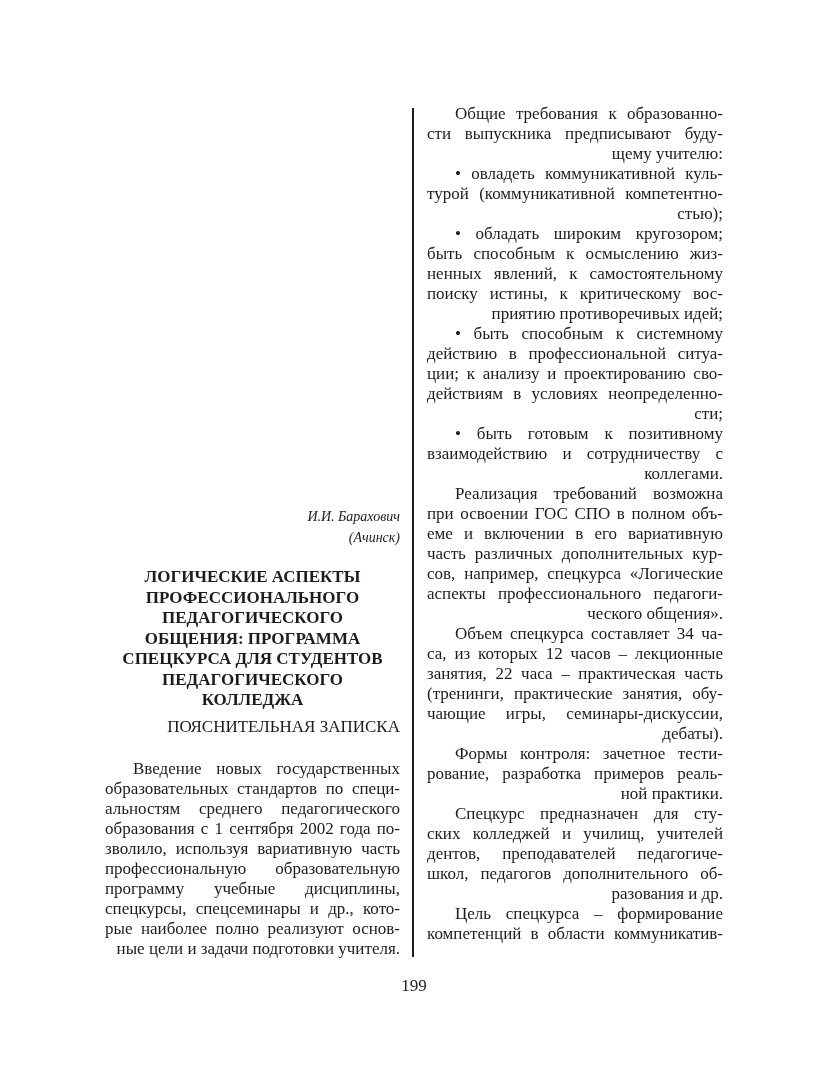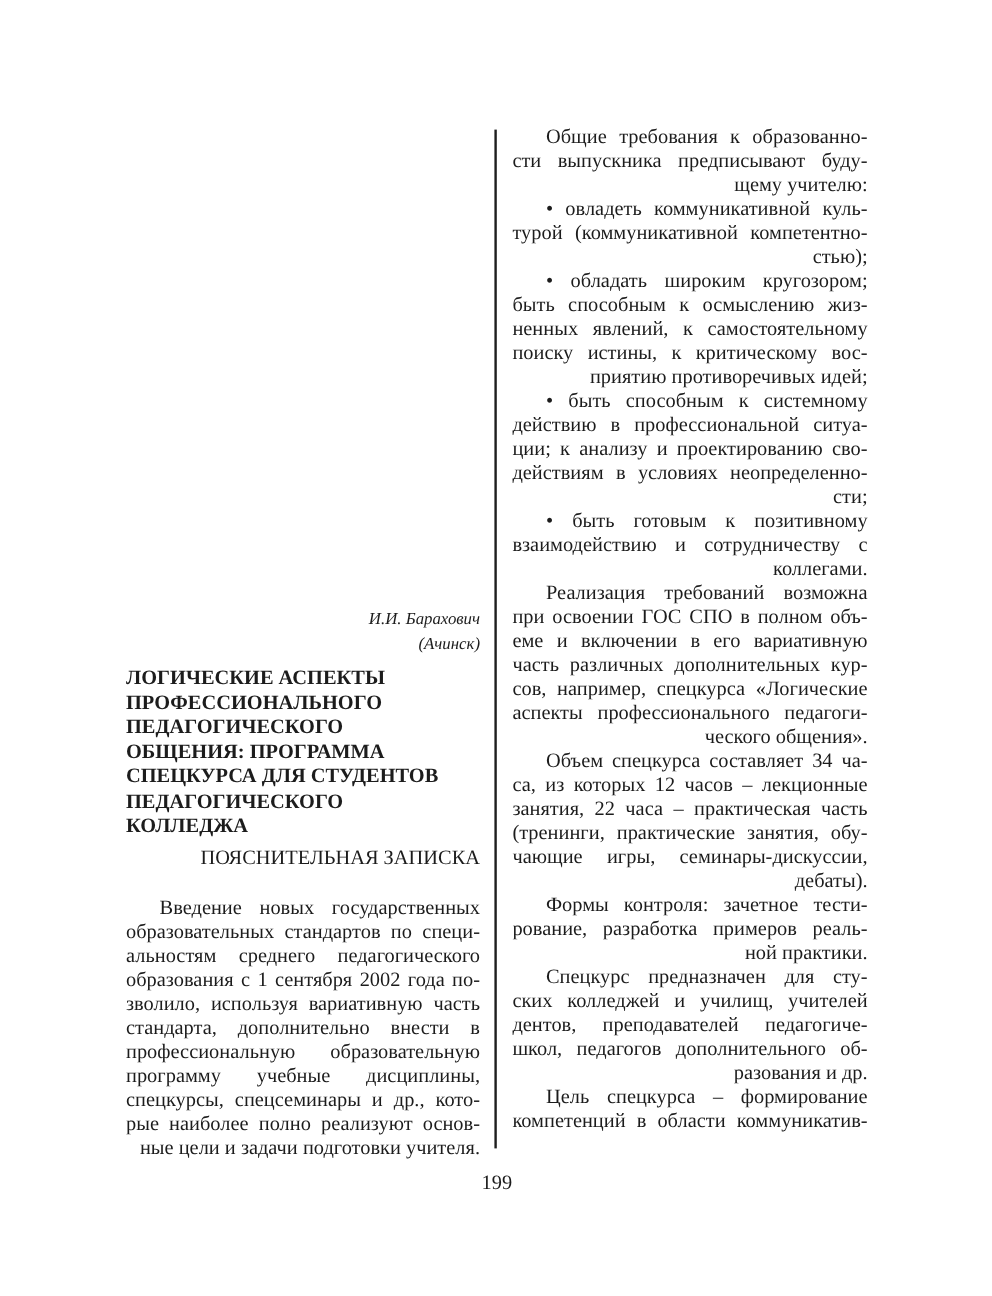--- a/index.html
+++ b/index.html
@@ -23,21 +23,22 @@
   }
 
   .author-block {
     margin-top: 506px;
     text-align: right;
     font-style: italic;
     font-size: 14px; line-height: 21px;
   }
 
   .title {
-    margin-top: 7px;
+    margin-top: 19px;
+    text-align: center;
     font-weight: bold;
     font-size: 17px; line-height: 20.5px;
   }
   .title div { white-space: nowrap; }
 
   .subheading {
     margin-top: 6px;
     text-align: right;
     font-size: 17px; line-height: 20.5px;
     white-space: nowrap;
@@ -78,21 +79,20 @@
           <div>КОЛЛЕДЖА</div>
         </div>
       <div class="subheading">ПОЯСНИТЕЛЬНАЯ ЗАПИСКА</div>
       <div class="body">
           <div class="para">
             <div class="line just ind">Введение новых государственных</div>
             <div class="line just">образовательных стандартов по специ-</div>
             <div class="line just">альностям среднего педагогического</div>
             <div class="line just">образования с 1 сентября 2002 года по-</div>
             <div class="line just">зволило, используя вариативную часть</div>
-            <div class="line just">стандарта, дополнительно внести в</div>
             <div class="line just">профессиональную образовательную</div>
             <div class="line just">программу учебные дисциплины,</div>
             <div class="line just">спецкурсы, спецсеминары и др., кото-</div>
             <div class="line just">рые наиболее полно реализуют основ-</div>
             <div class="line">ные цели и задачи подготовки учителя.</div>
           </div>
         </div>
     </div>
 
     <div class="divider"></div>

